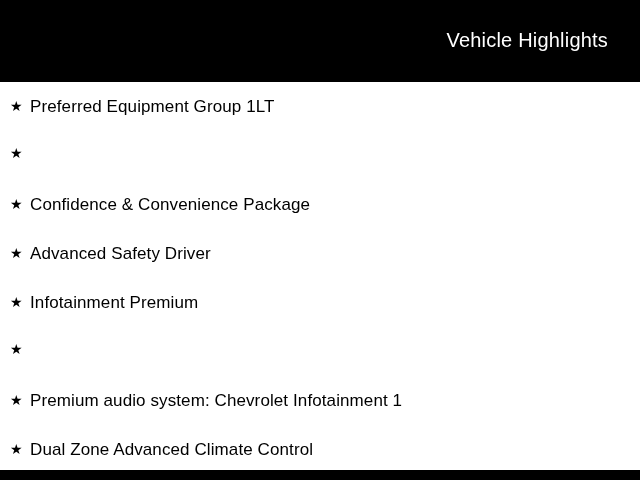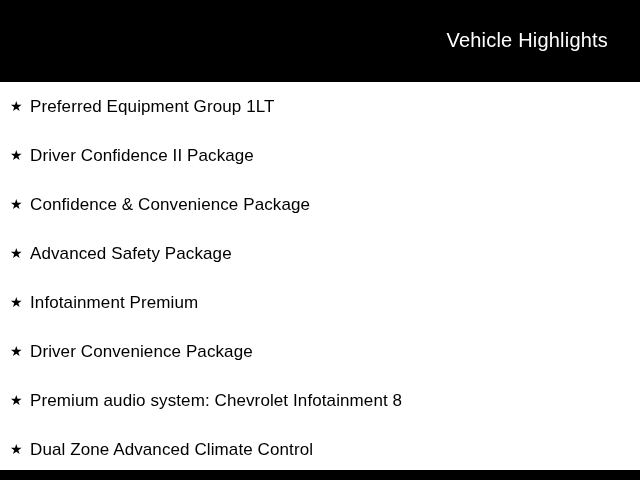--- a/index.html
+++ b/index.html
@@ -101,46 +101,44 @@
   <div class="content">
     <ul class="hl-list">
 
       <li class="hl-item">
         <span class="bullet">★</span>
         <span class="hl-text">Preferred Equipment Group 1LT</span>
       </li>
 
       <li class="hl-item">
         <span class="bullet">★</span>
-        <span class="hl-text">Driver Confidence II Package</span>
       </li>
 
       <li class="hl-item">
         <span class="bullet">★</span>
         <span class="hl-text">Confidence &amp; Convenience Package</span>
       </li>
 
       <li class="hl-item">
         <span class="bullet">★</span>
-        <span class="hl-text">Advanced Safety Package</span>
+        <span class="hl-text">Advanced Safety Driver</span>
       </li>
 
       <li class="hl-item">
         <span class="bullet">★</span>
         <span class="hl-text">Infotainment Premium</span>
       </li>
 
       <li class="hl-item">
         <span class="bullet">★</span>
-        <span class="hl-text">Driver Convenience Package</span>
       </li>
 
       <li class="hl-item">
         <span class="bullet">★</span>
-        <span class="hl-text">Premium audio system: Chevrolet Infotainment 8</span>
+        <span class="hl-text">Premium audio system: Chevrolet Infotainment 1</span>
       </li>
 
       <li class="hl-item">
         <span class="bullet">★</span>
         <span class="hl-text">Dual Zone Advanced Climate Control</span>
       </li>
 
     </ul>
   </div>
 

